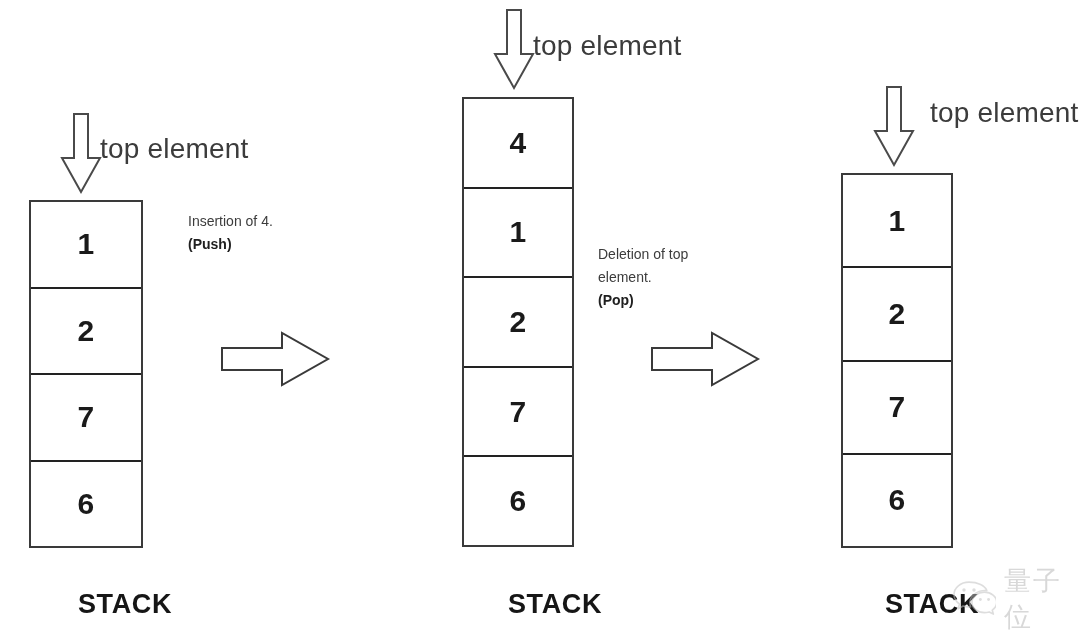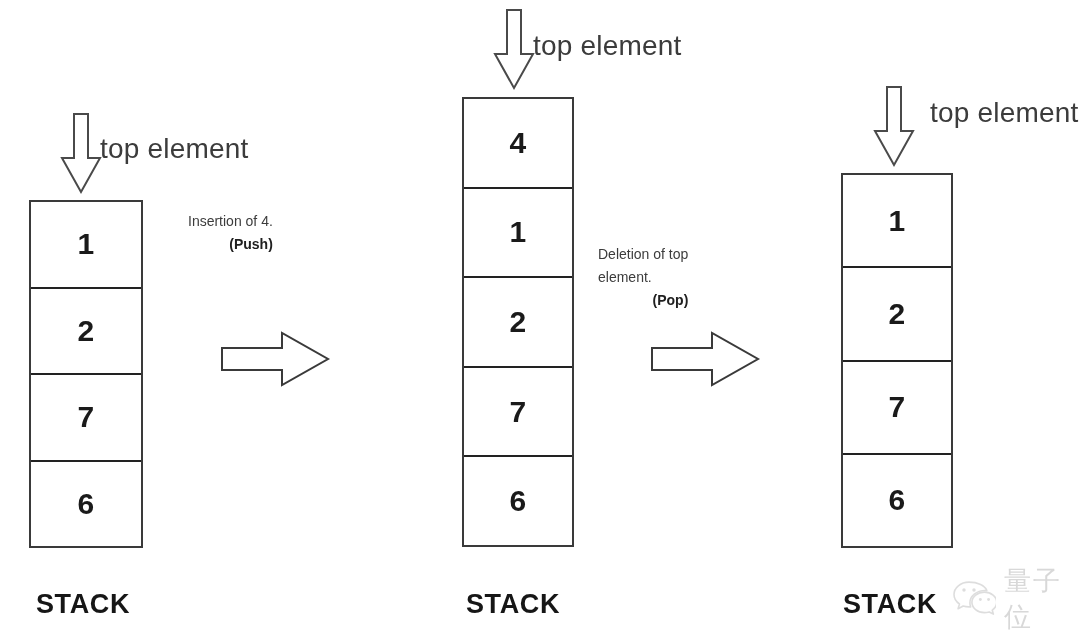--- a/index.html
+++ b/index.html
@@ -41,20 +41,21 @@
   .cell:last-child { border-bottom: none; }
 
   
   .stack-caption {
     position: absolute;
     font-size: 27px;
     font-weight: bold;
     letter-spacing: 0.6px;
     color: #161616;
     white-space: nowrap;
+    margin-left: 42px;
   }
 
   
   .down-arrow {
     position: absolute;
     width: 48px;
     height: 82px;
   }
   .down-arrow svg, .right-arrow svg { display: block; overflow: visible; }
 
@@ -68,21 +69,21 @@
   }
 
   
   .op-text {
     position: absolute;
     font-size: 14px;
     line-height: 1.65;
     color: #3c3c3c;
     white-space: nowrap;
   }
-  .op-text .bold { font-weight: bold; color: #202020; text-align: right; }
+  .op-text .bold { font-weight: bold; color: #202020; }
 
   
   .right-arrow {
     position: absolute;
     width: 110px;
     height: 58px;
   }
 
   
   .watermark {

